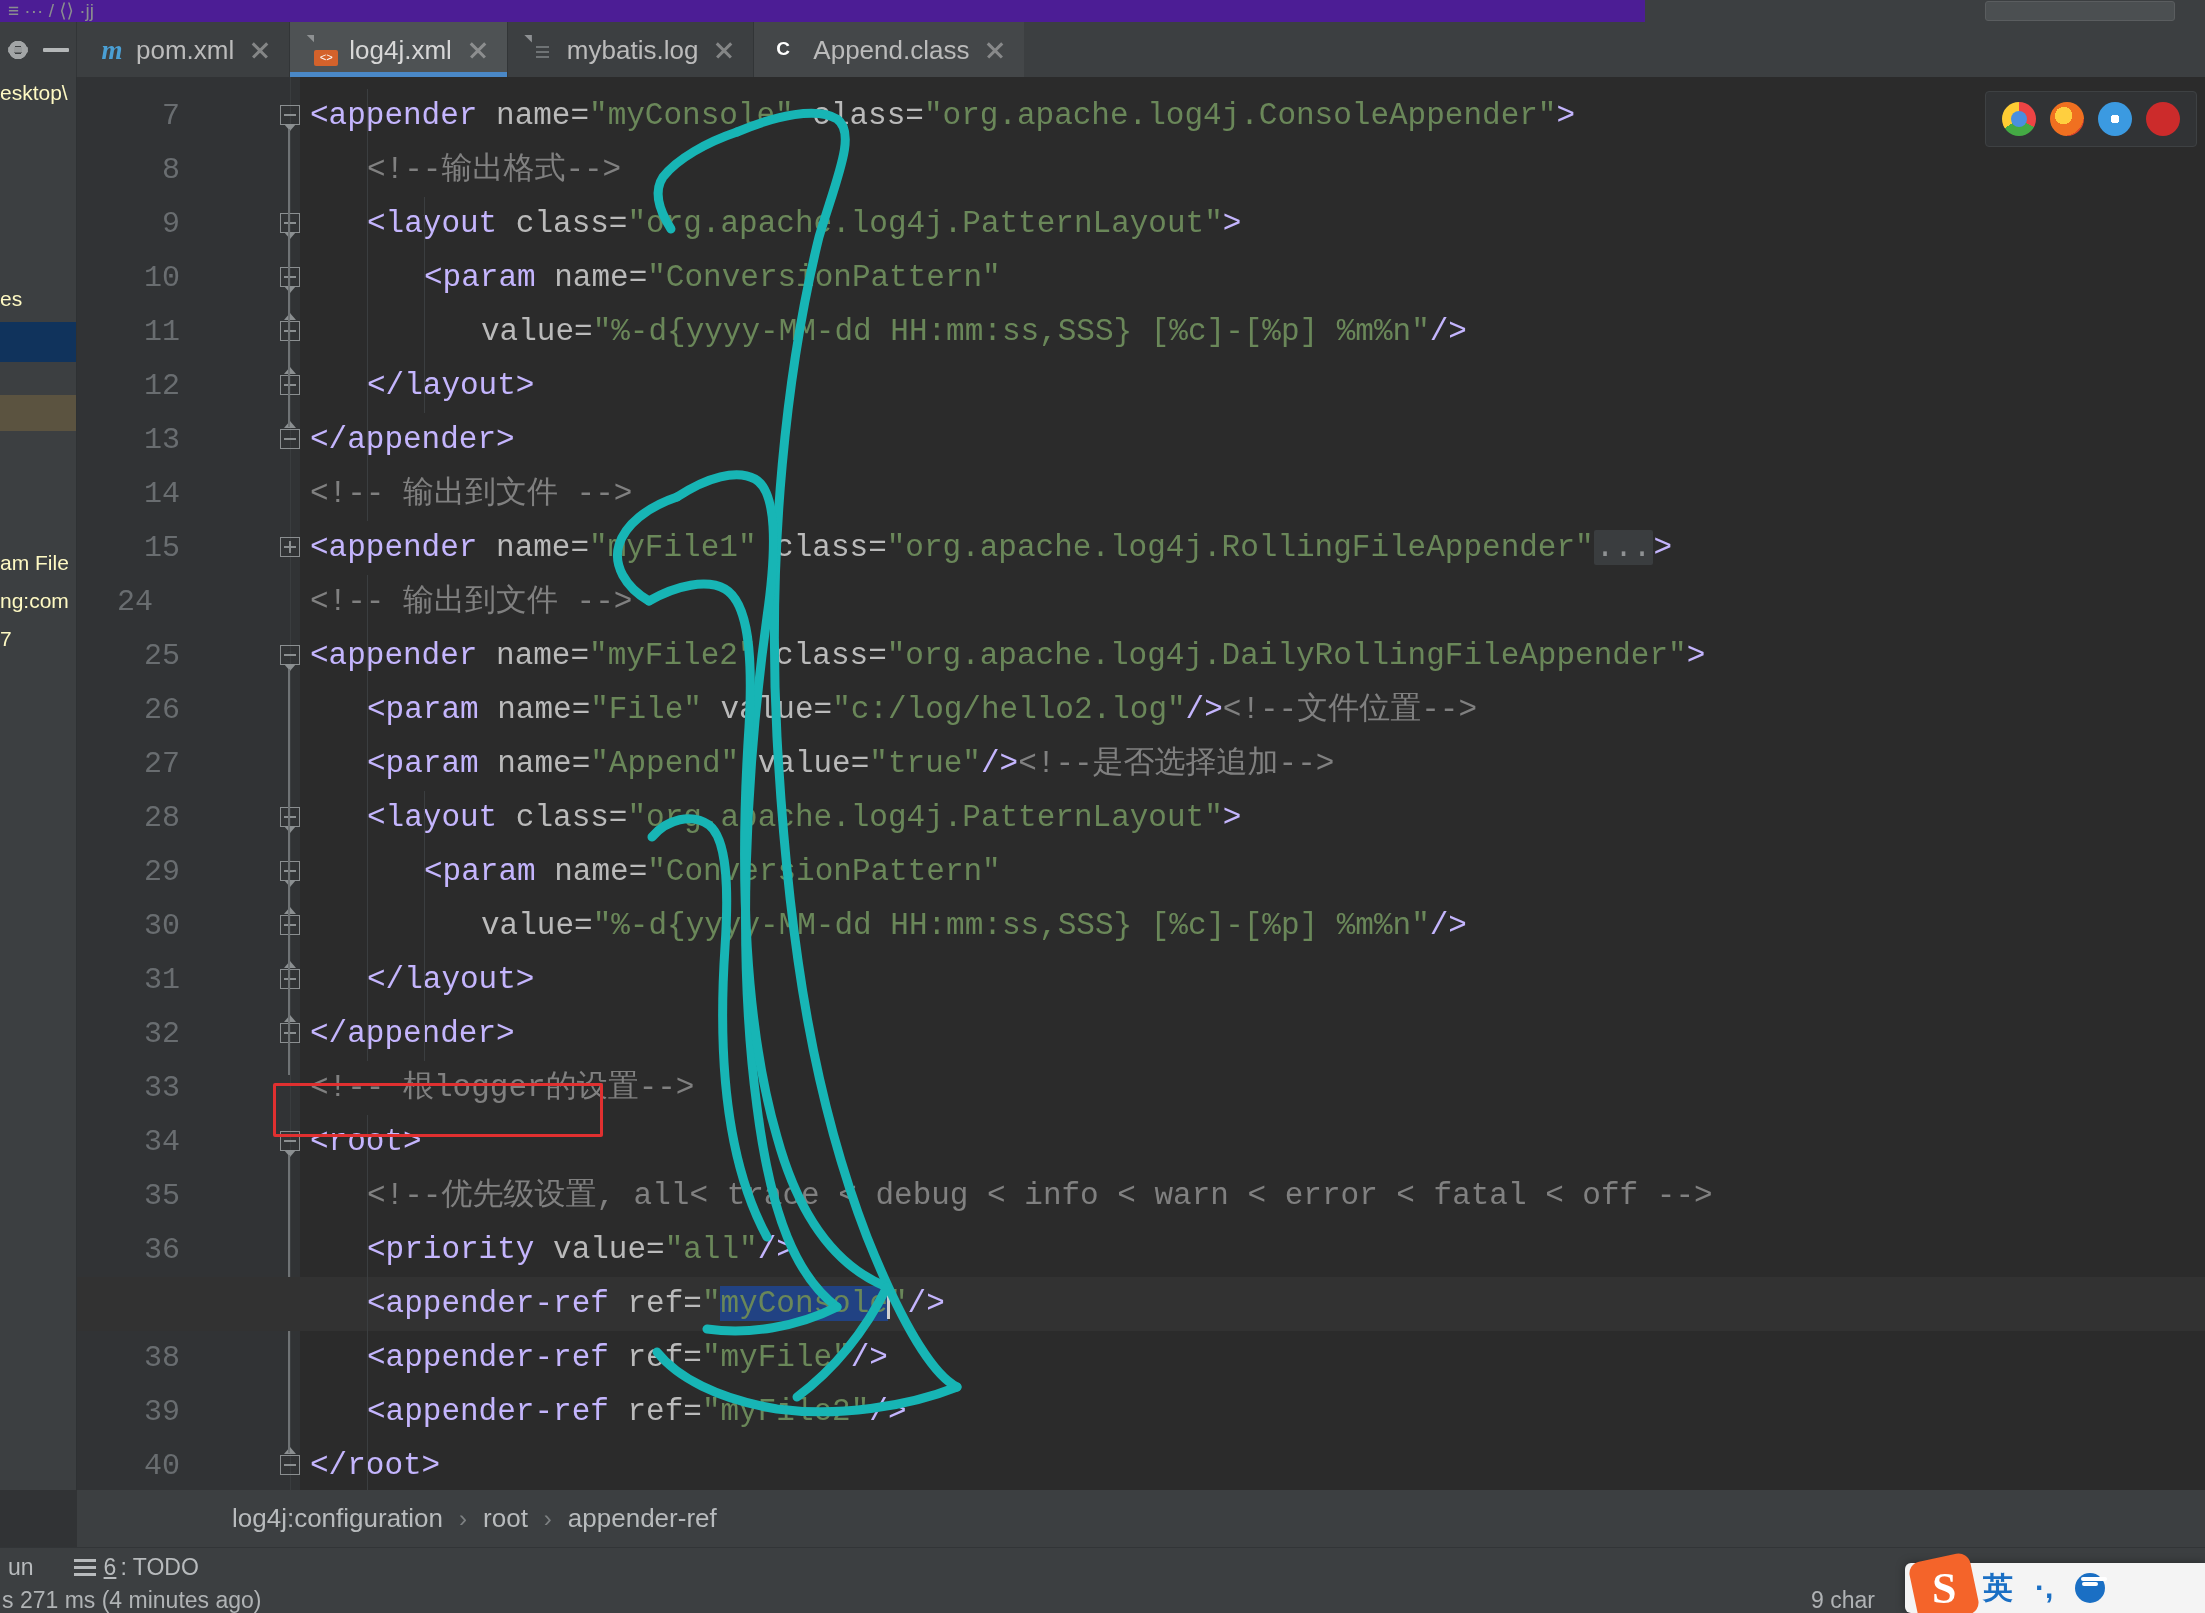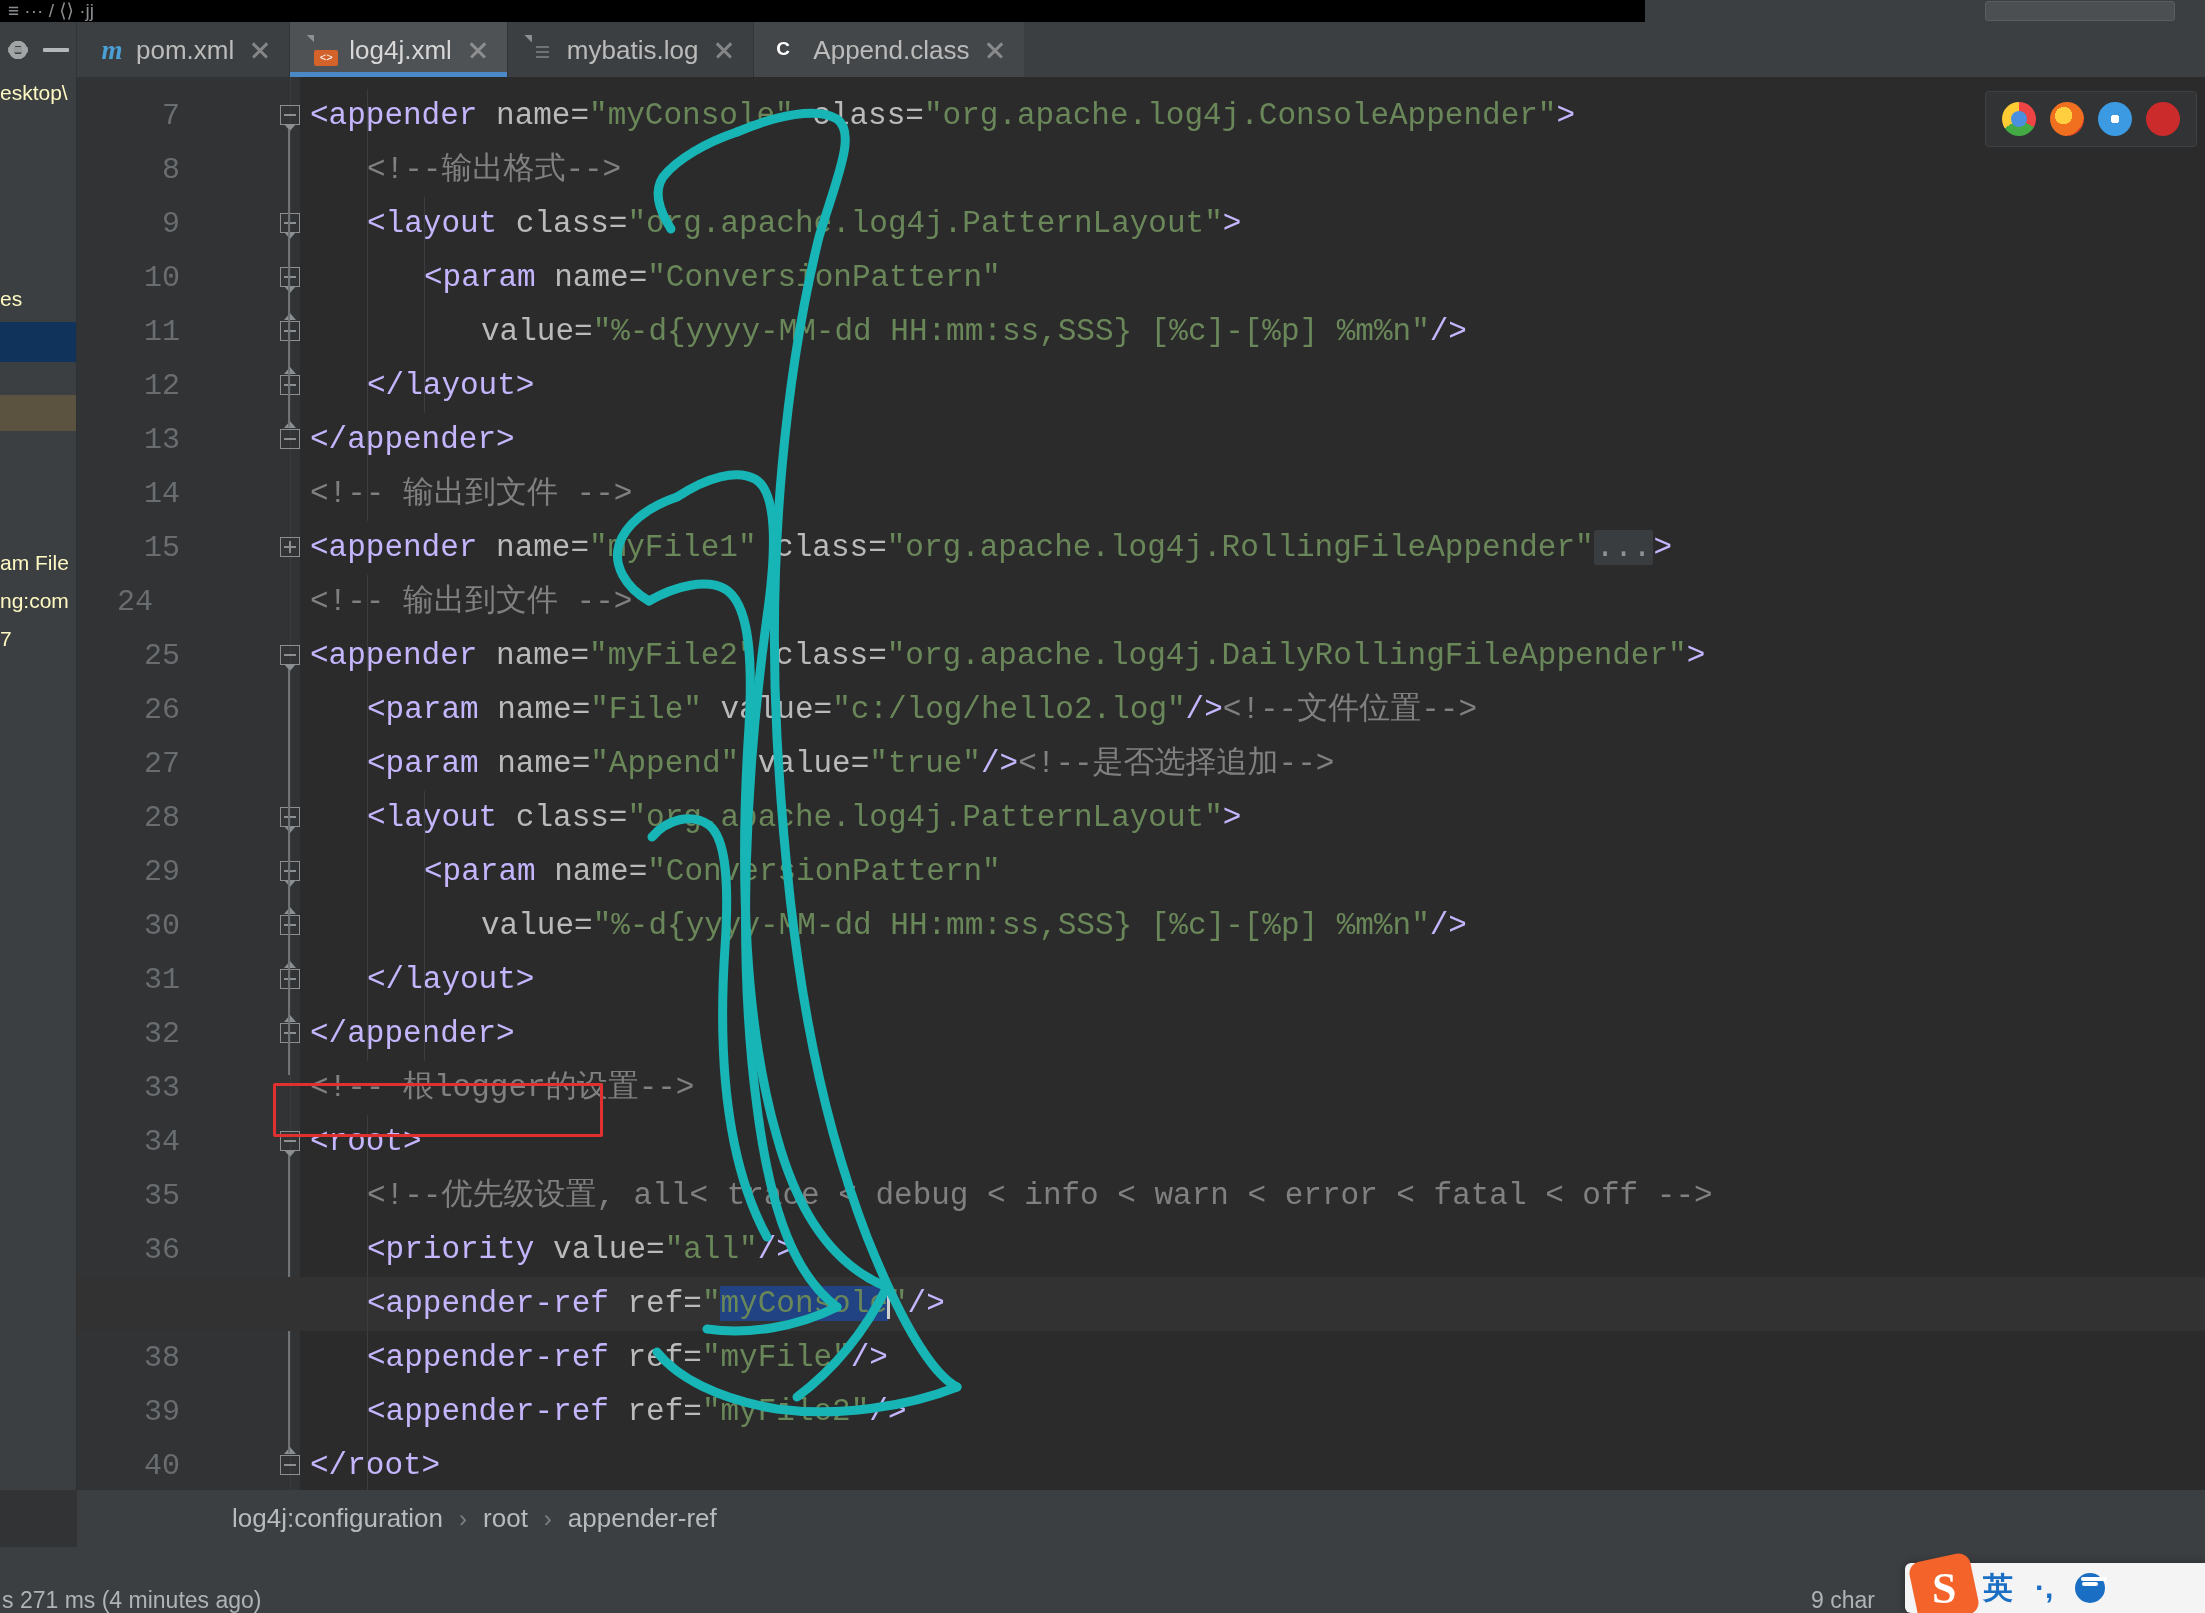--- a/index.html
+++ b/index.html
@@ -7,21 +7,21 @@
     width: 2205px; height: 1613px;
     background: #3c3f41;
     font-family: "Liberation Sans", sans-serif;
     overflow: hidden;
   }
   #app { position: relative; width: 2205px; height: 1613px; background: #3c3f41; }
 
   
   .top-strip {
     position: absolute; left: 0; top: 0; width: 2205px; height: 22px;
-    background: #000000;
+    background: #4c1d95;
   }
   .top-strip .crumb-ghost {
     position: absolute; left: 0; top: 0; height: 22px;
     color: #8a8d8f; font-size: 19px; line-height: 22px; white-space: nowrap;
     overflow: hidden;
   }
   .top-right-ghost {
     position: absolute; right: 0; top: 0; width: 560px; height: 22px;
     background: #3c3f41;
   }
@@ -474,20 +474,26 @@
 
   <div class="bc-spacer-left"></div>
   <div class="breadcrumb-bar">
     <span class="bc-item">log4j:configuration</span>
     <span class="bc-sep">›</span>
     <span class="bc-item">root</span>
     <span class="bc-sep">›</span>
     <span class="bc-item">appender-ref</span>
   </div>
 
+  <div class="toolbar-bottom">
+    <span class="tb-text">un</span>
+    <span class="icon-list" style="margin-left:22px;"></span>
+    <span class="tb-text tb-underline" style="margin-left:-10px;">6</span>
+    <span class="tb-text" style="margin-left:-14px;">: TODO</span>
+  </div>
 
   <div class="statusbar">
     <span class="sb-left">s 271 ms (4 minutes ago)</span>
     <span class="sb-right">9 char</span>
   </div>
 
   <div class="ime">
     <div class="ime-logo">
       <span>S</span>
     </div>

